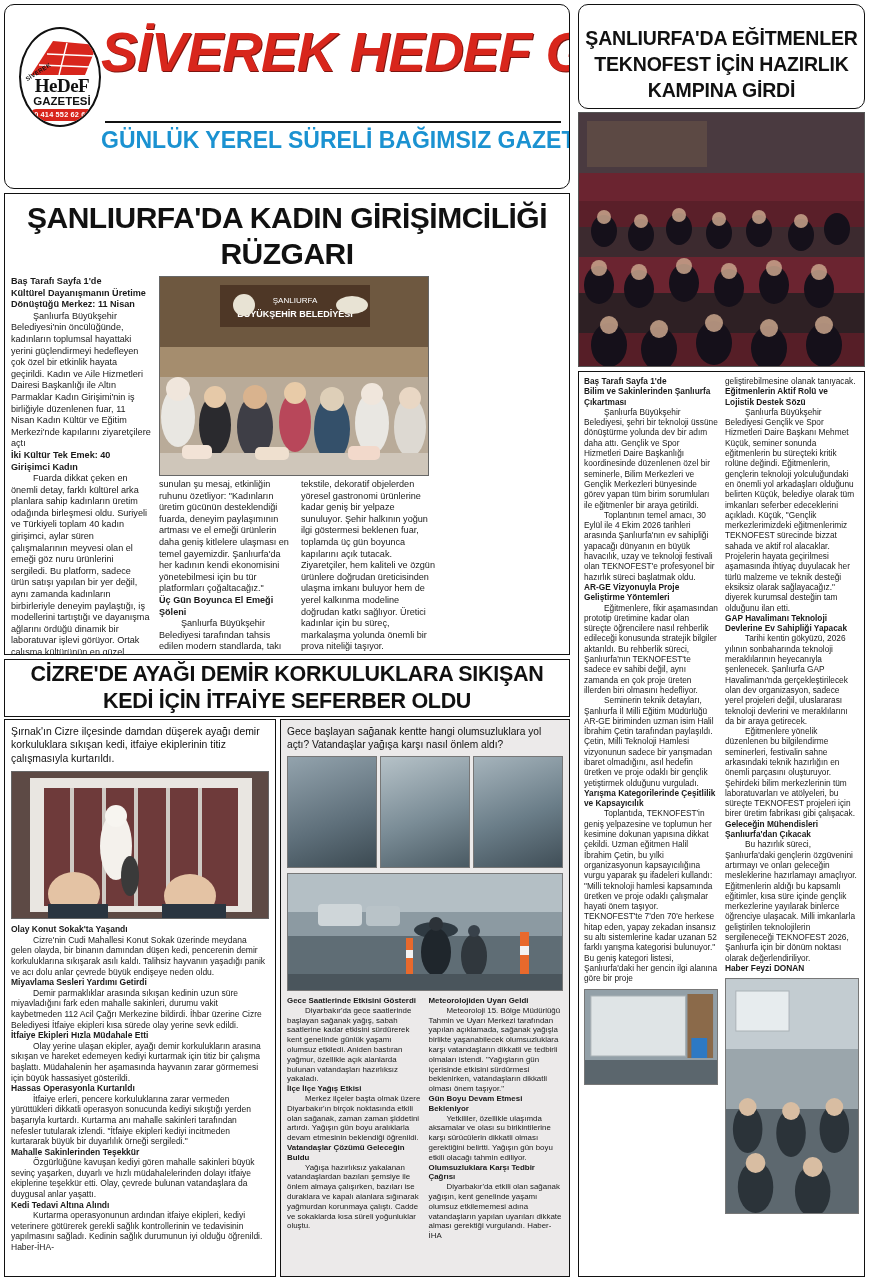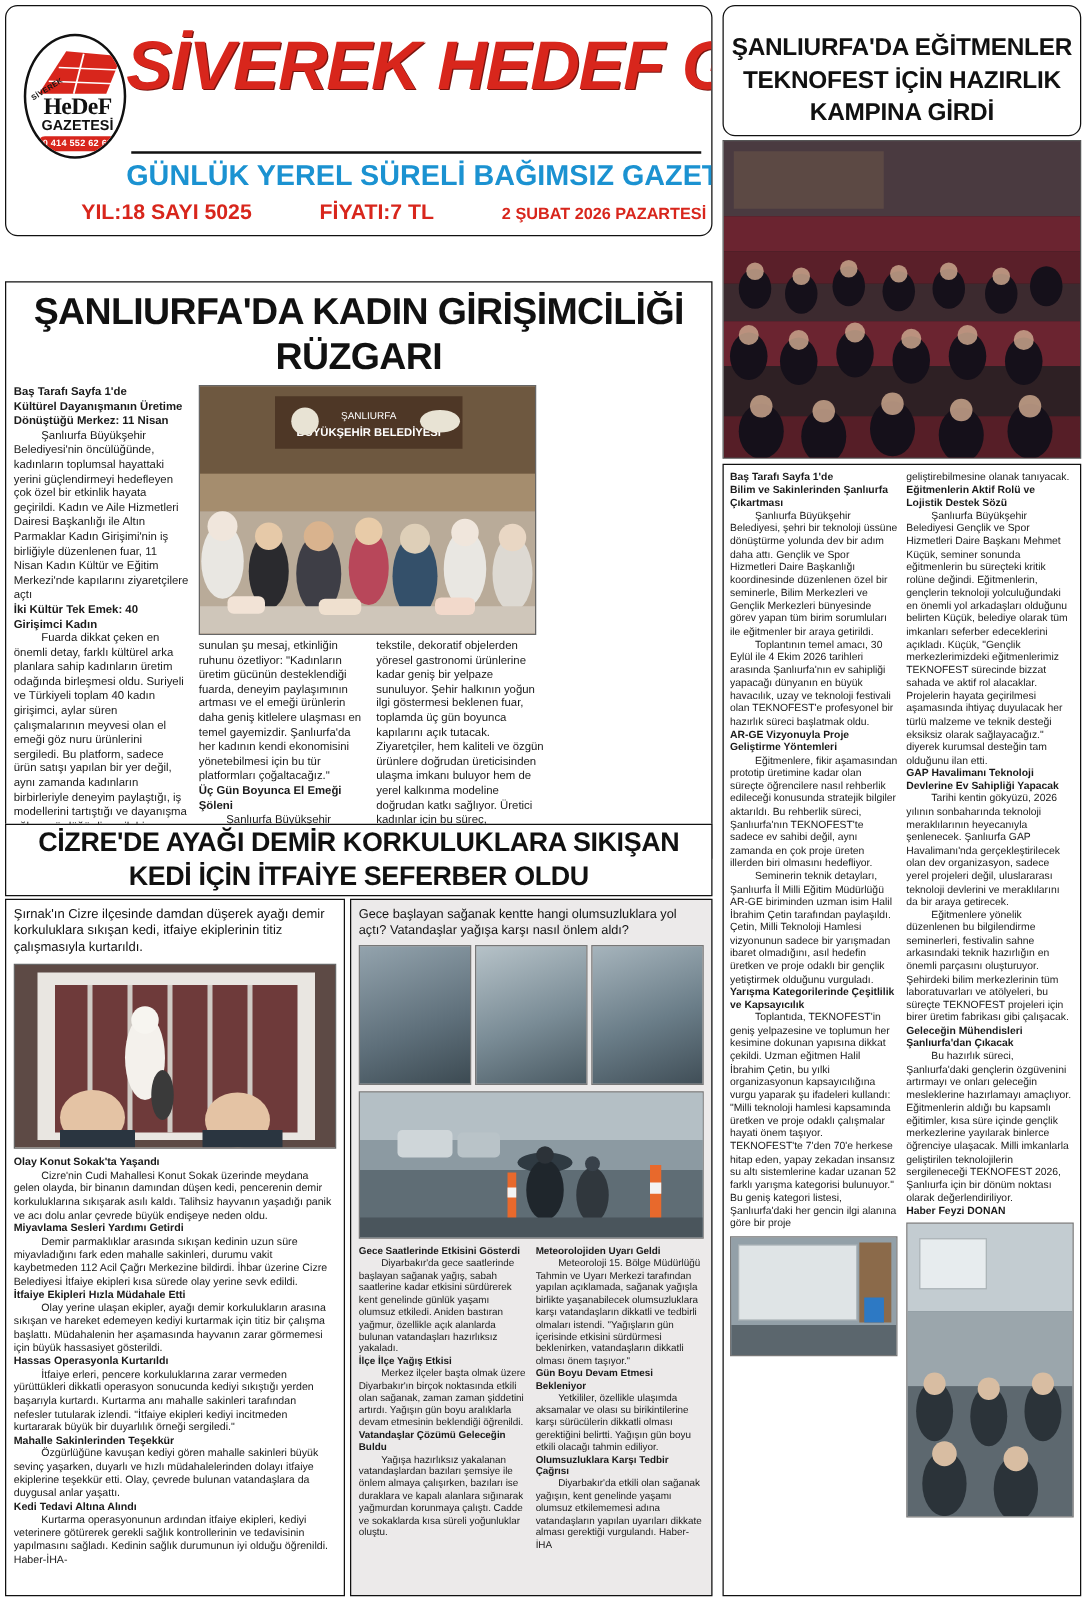--- a/index.html
+++ b/index.html
@@ -96,21 +96,21 @@
   
   .rh-photo {
     position: absolute; left: 578px; top: 112px; width: 287px; height: 255px;
     border: 1px solid #555; overflow: hidden;
     background: linear-gradient(175deg,#54404a 0%,#3c2c34 30%,#241a20 65%,#151014 100%);
   }
 
   
   .main-art {
     position: absolute; left: 4px; top: 193px; width: 566px; height: 462px;
-    border: 1.5px solid #111; background: #fff; overflow: hidden; margin-top: 32px;
+    border: 1.5px solid #111; background: #fff; overflow: hidden;
   }
   .ma-title {
     text-align: center; font-weight: 700; font-size: 30px; line-height: 36px;
     color: #111; padding: 6px 6px 2px 6px; letter-spacing: -.5px;
   }
   .ma-cols {
     display: flex; padding: 2px 6px 4px 6px; gap: 8px;
   }
   .col { font-size: 9.1px; line-height: 11.6px; color: #1a1a1a; text-align: left; }
   .col p { margin-bottom: 0; }
@@ -207,25 +207,20 @@
         <line x1="40" y1="6" x2="32" y2="38" stroke="#fff" stroke-width="1.4"></line>
       </svg>
       <div class="logo-siverek">SİVEREK</div>
       <div class="logo-hedef">HeDeF</div>
       <div class="logo-gaz">GAZETESİ</div>
       <div class="logo-phone">0 414 552 62 62</div>
     </div>
     <div class="mast-title">SİVEREK HEDEF GAZETESİ</div>
     <div class="mast-rule"></div>
     <div class="mast-sub">GÜNLÜK YEREL SÜRELİ   BAĞIMSIZ GAZETE</div>
-    <div class="mast-row">
-      <span class="it1">YIL:18  SAYI 5025</span>
-      <span class="it2">FİYATI:7 TL</span>
-      <span class="it3">2 ŞUBAT 2026 PAZARTESİ</span>
-    </div>
   </div>
 
   <div class="rh-box">
     <div class="rh-title">ŞANLIURFA'DA EĞİTMENLER TEKNOFEST İÇİN HAZIRLIK KAMPINA GİRDİ</div>
   </div>
   <div class="rh-photo">
     <svg width="287" height="255" viewBox="0 0 287 255">
       <rect width="287" height="255" fill="#2a1d22"></rect>
       <rect x="0" y="0" width="287" height="60" fill="#4a3a40"></rect>
       <rect x="0" y="60" width="287" height="28" fill="#6b2430"></rect>

